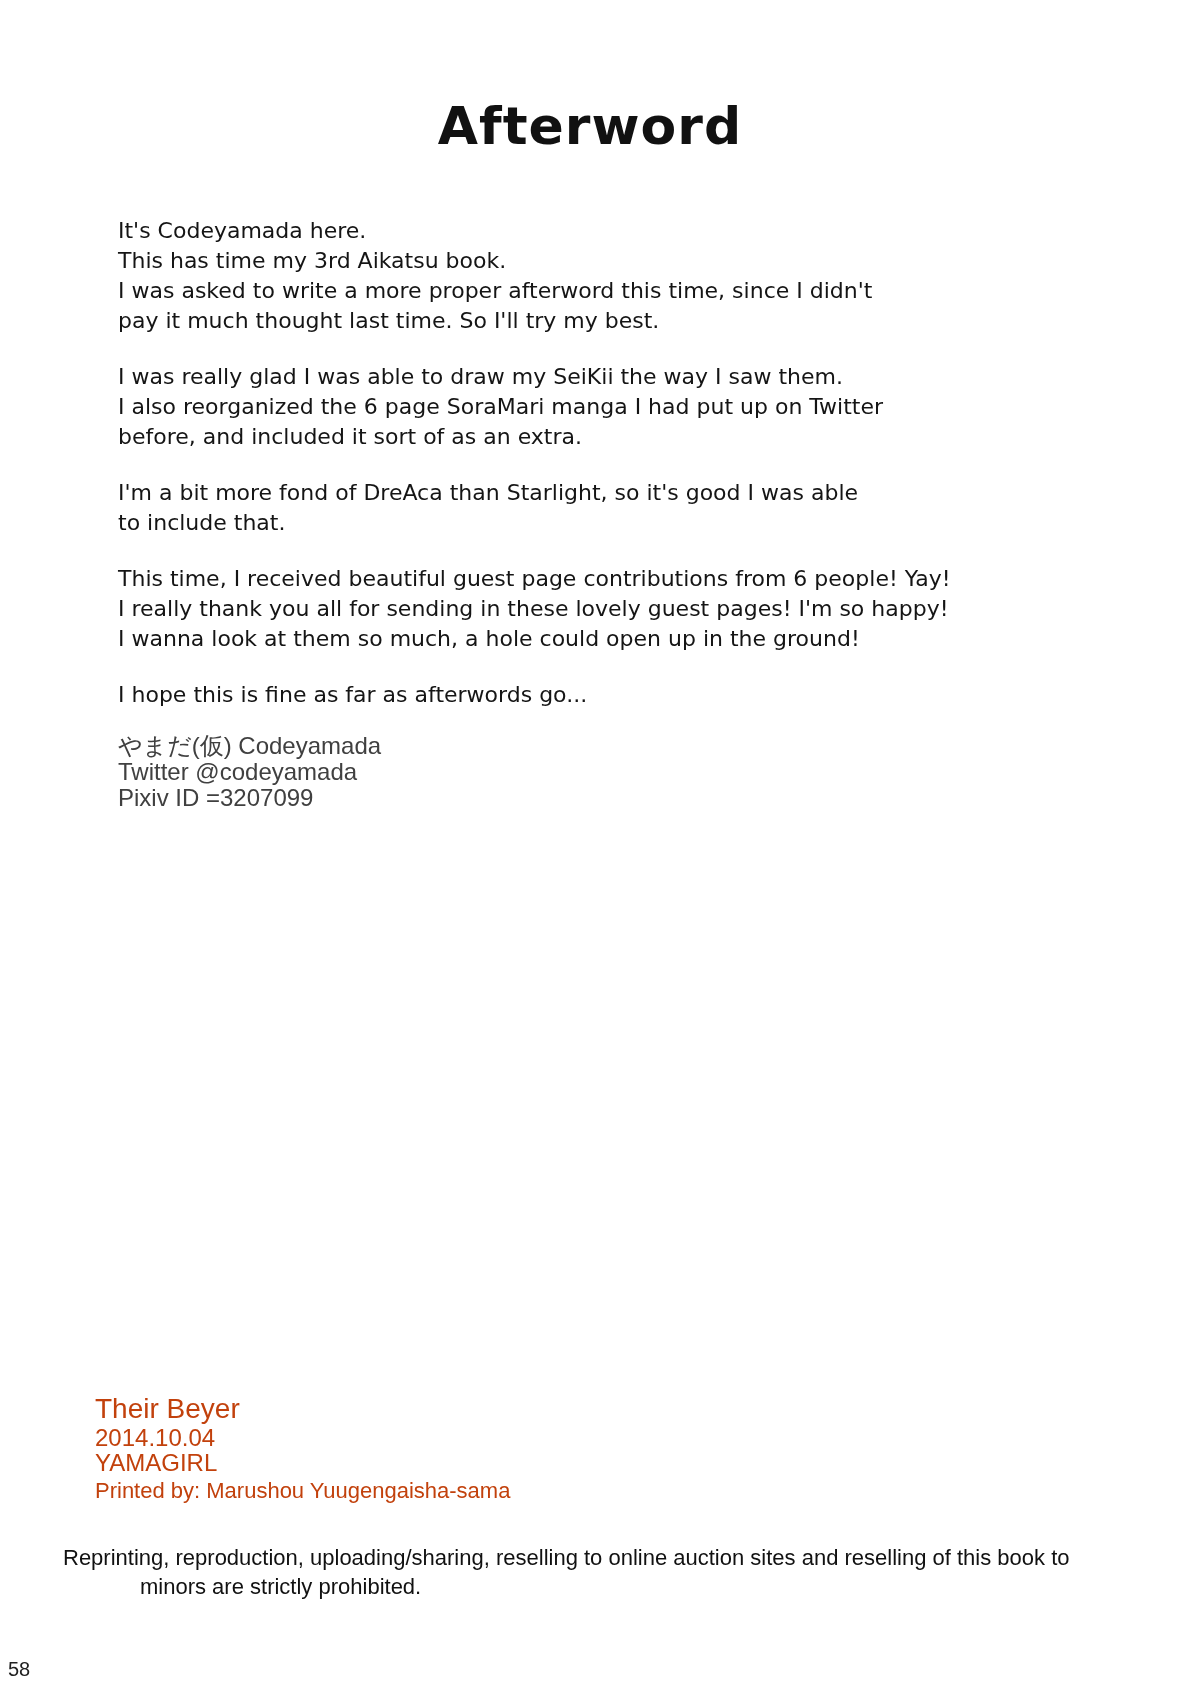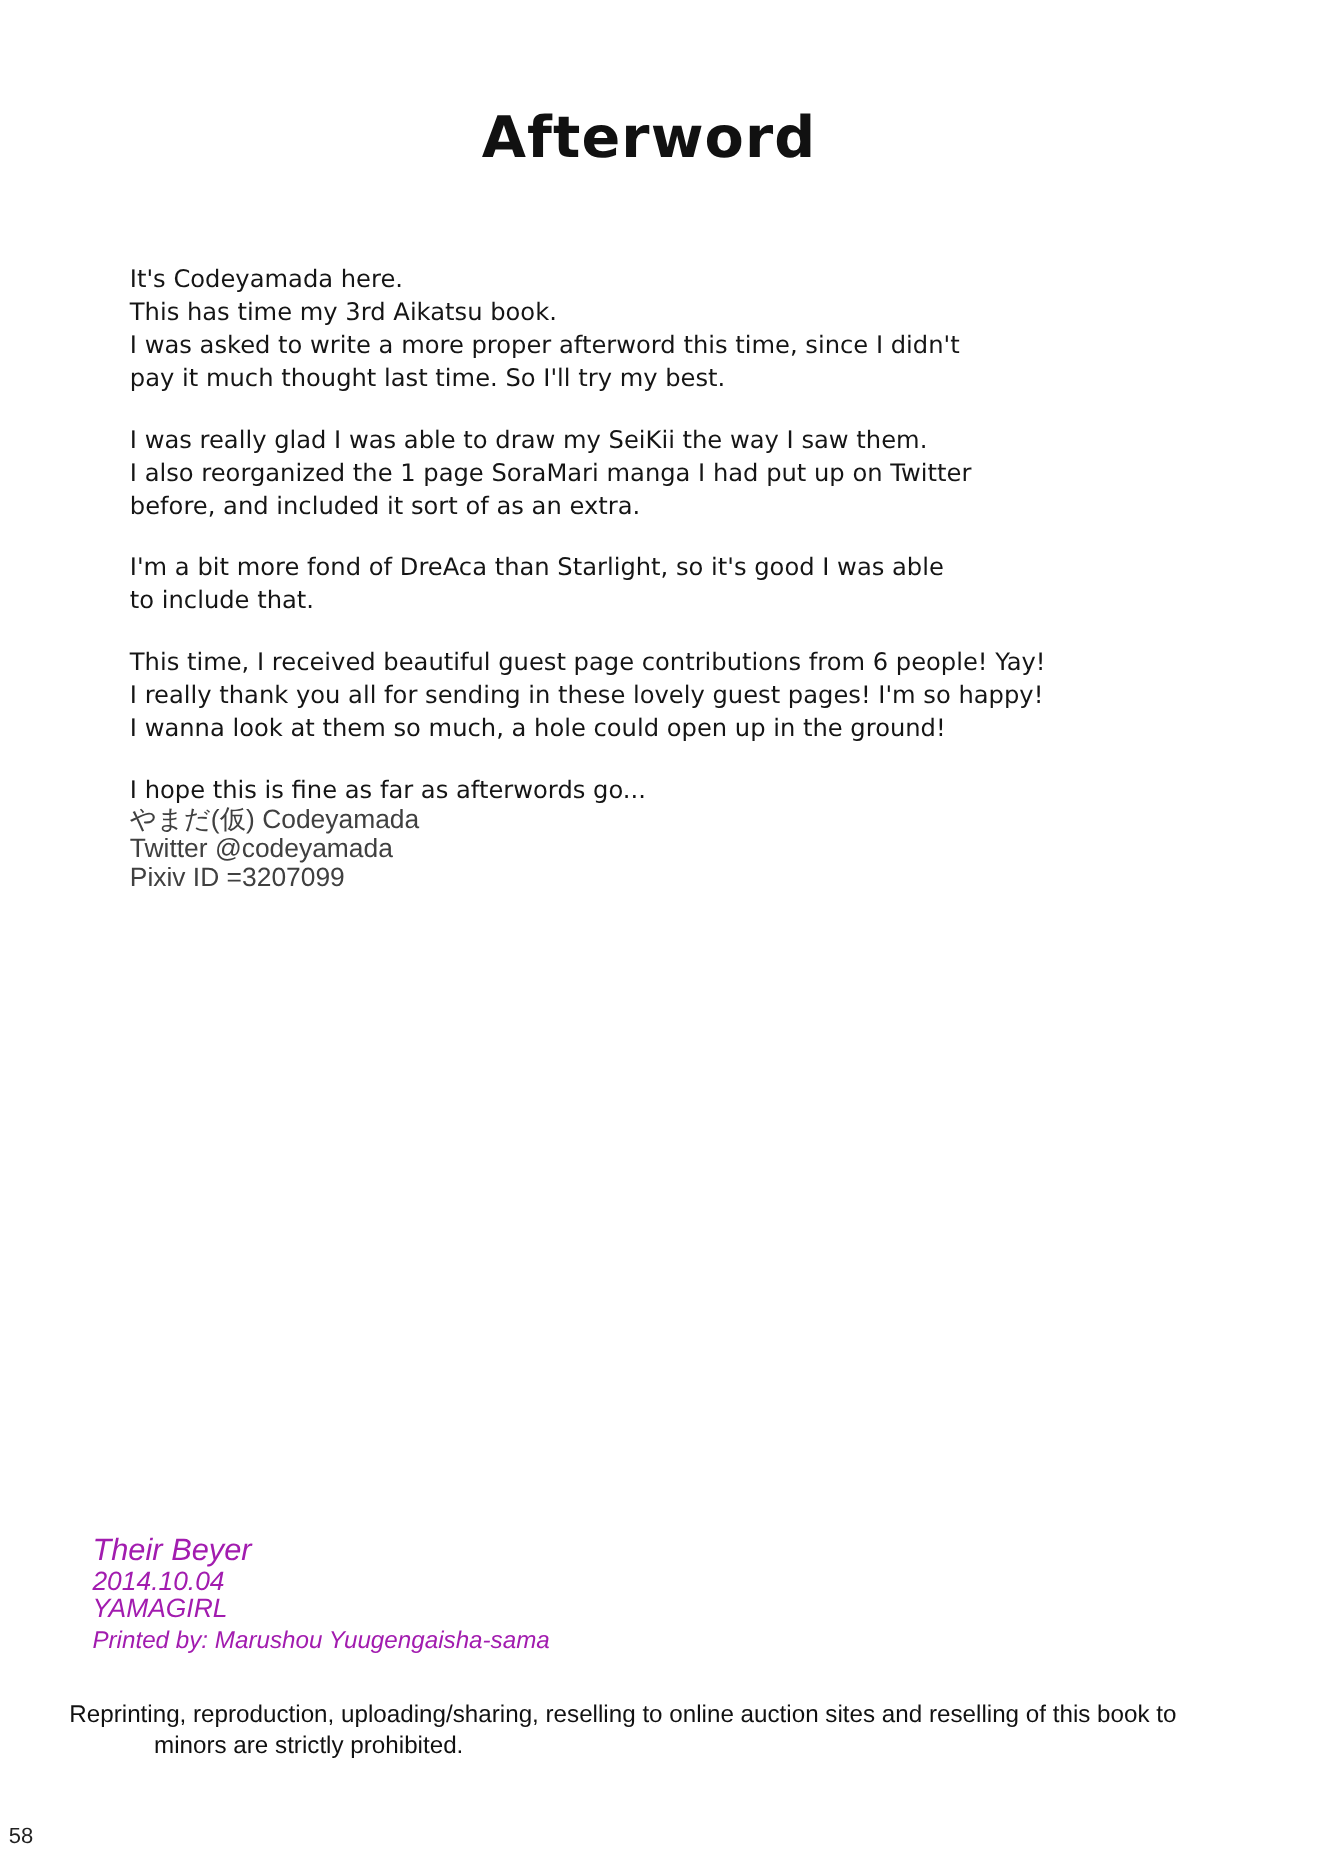--- a/index.html
+++ b/index.html
@@ -31,42 +31,40 @@
   }
   .body-text {
     position: absolute;
     top: 216px;
     left: 118px;
     width: 980px;
     font-family: "DejaVu Sans", sans-serif;
     font-size: 22px;
     line-height: 30px;
     color: #151515;
-    margin-top: 24px;
   }
   .para { margin: 0 0 26px 0; }
   .para .line { display: block; white-space: nowrap; }
   .signature {
     position: absolute;
     top: 733px;
     left: 118px;
     font-family: "Liberation Sans", sans-serif;
     font-size: 24px;
     line-height: 26px;
     color: #404040;
   }
   .signature .line { display: block; }
   .colophon {
     position: absolute;
     top: 1392px;
-    left: 84px;
+    left: 95px;
     width: 1050px;
     font-family: "Liberation Sans", sans-serif;
-    color: #a21caf;
-    font-style: italic;
+    color: #c2410c;
   }
   .colophon-title-en {
     font-size: 28px;
     line-height: 33px;
     margin: 0;
   }
   .colophon-title-jp {
     font-family: "DejaVu Serif", "Liberation Serif", serif;
     font-size: 30px;
     line-height: 37px;
@@ -111,21 +109,21 @@
 
   <div class="body-text">
     <p class="para">
       <span class="line">It's Codeyamada here.</span>
       <span class="line">This has time my 3rd Aikatsu book.</span>
       <span class="line">I was asked to write a more proper afterword this time, since I didn't</span>
       <span class="line">pay it much thought last time. So I'll try my best.</span>
     </p>
     <p class="para">
       <span class="line">I was really glad I was able to draw my SeiKii the way I saw them.</span>
-      <span class="line">I also reorganized the 1 page SoraMari manga I had put up on Twitter</span>
+      <span class="line">I also reorganized the 6 page SoraMari manga I had put up on Twitter</span>
       <span class="line">before, and included it sort of as an extra.</span>
     </p>
     <p class="para">
       <span class="line">I'm a bit more fond of DreAca than Starlight, so it's good I was able</span>
       <span class="line">to include that.</span>
     </p>
     <p class="para">
       <span class="line">This time, I received beautiful guest page contributions from 6 people! Yay!</span>
       <span class="line">I really thank you all for sending in these lovely guest pages! I'm so happy!</span>
       <span class="line">I wanna look at them so much, a hole could open up in the ground!</span>

